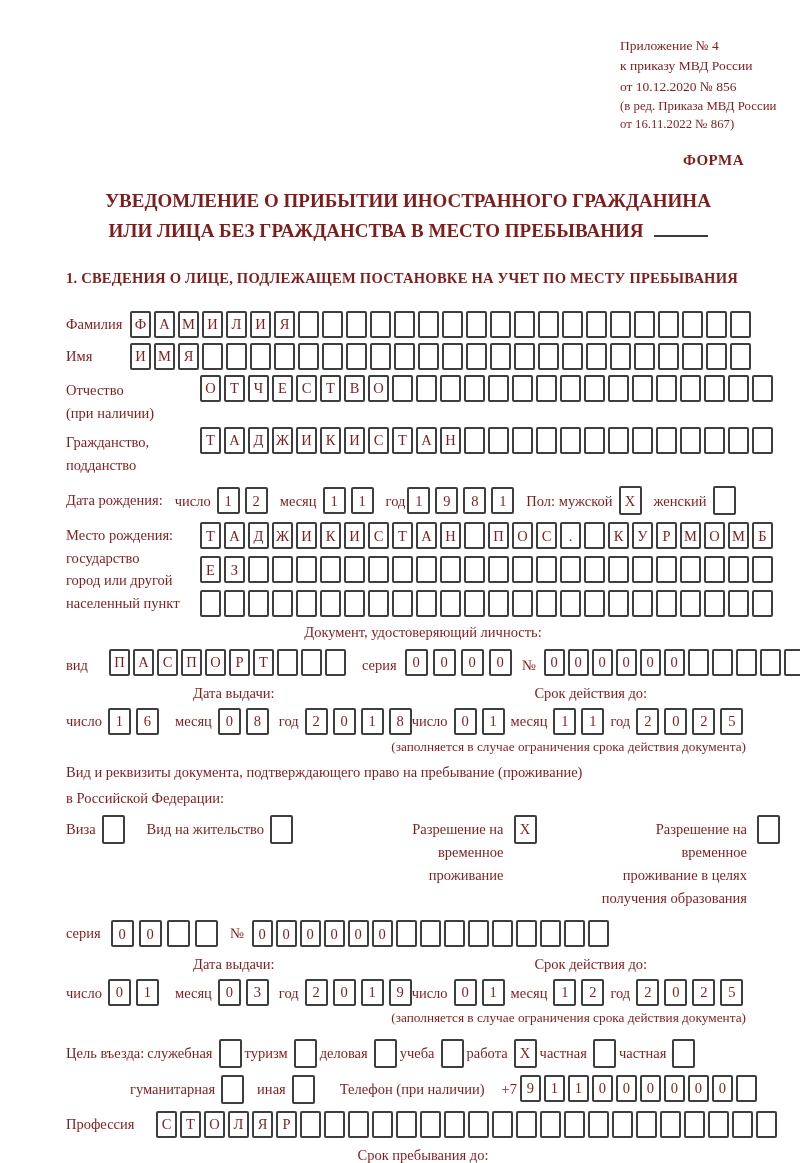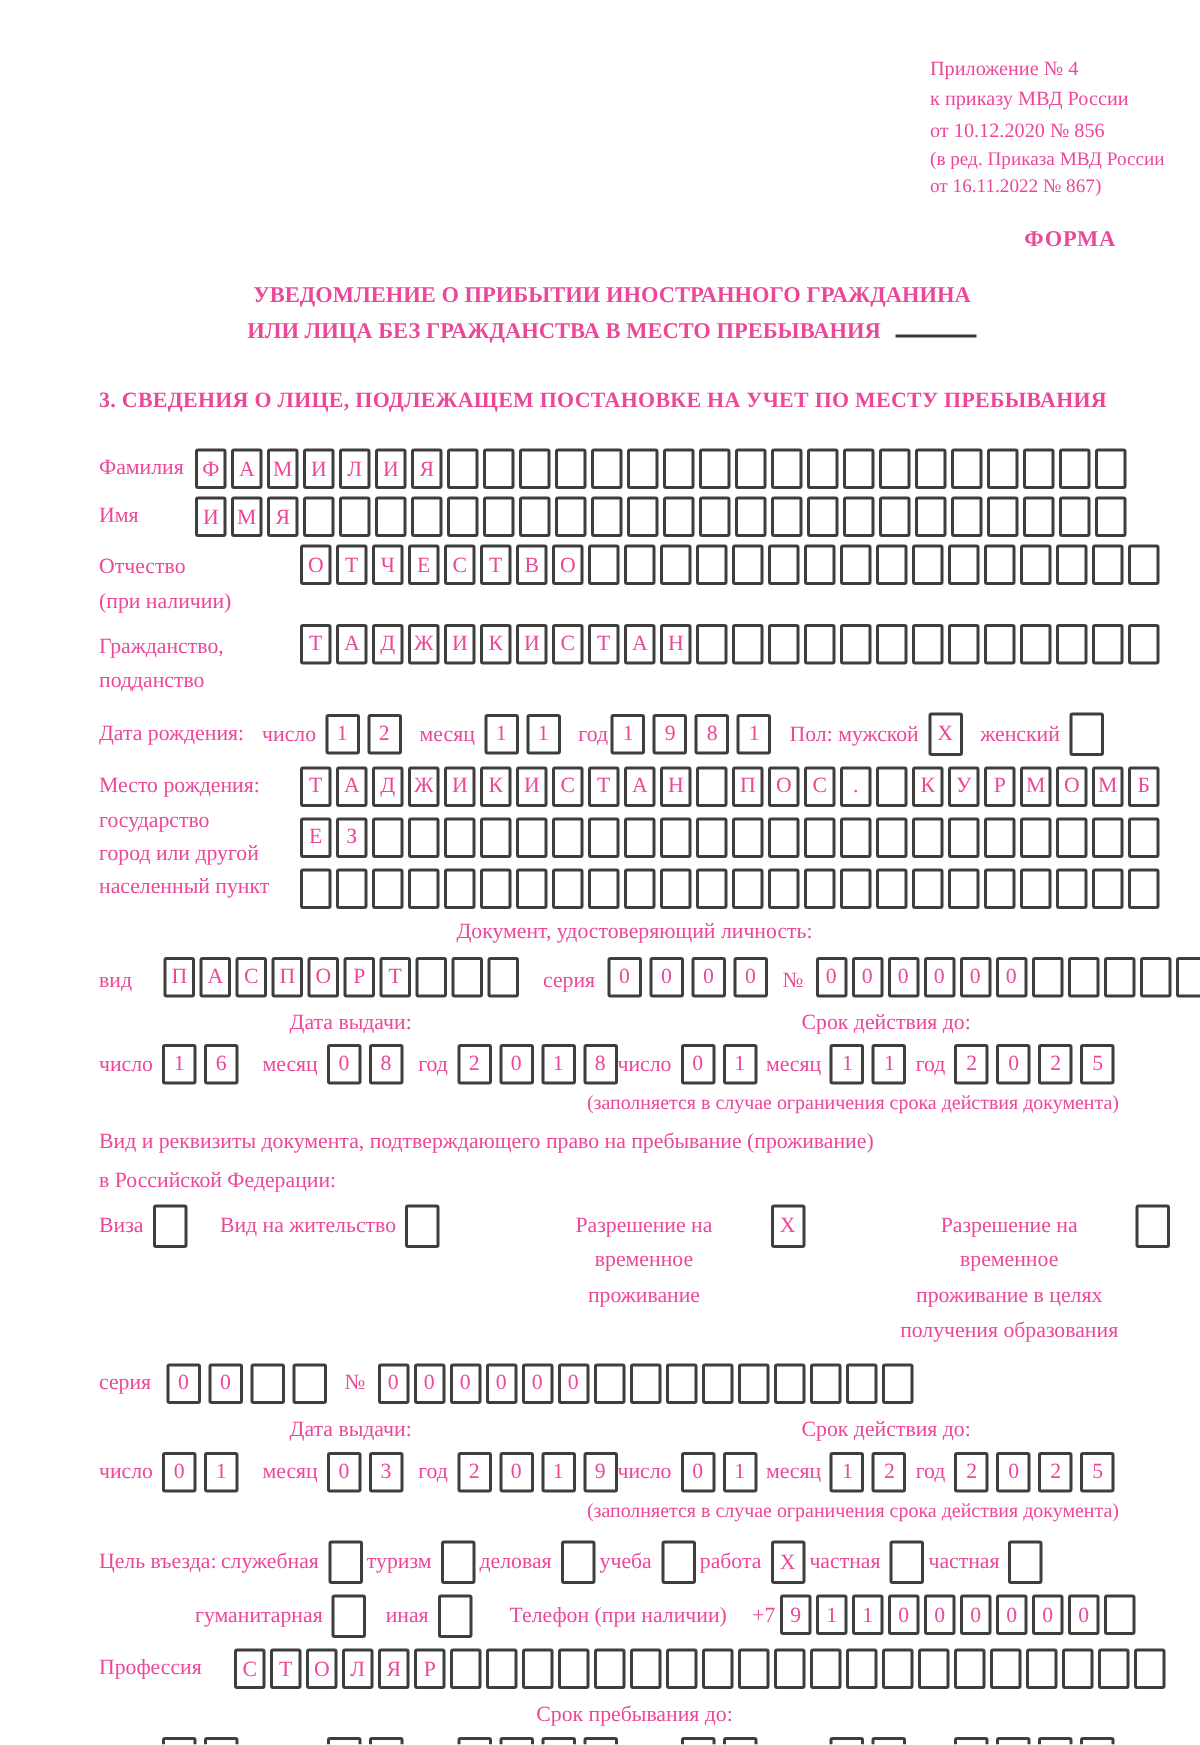--- a/index.html
+++ b/index.html
@@ -1,26 +1,26 @@
 <!DOCTYPE html>
 <html lang="ru"><head>
 <meta charset="utf-8">
 <style>
   html,body{margin:0;padding:0;background:#ffffff;}
   .page{
     width:800px;height:1163px;background:#fff;overflow:hidden;
     font-family:"Liberation Serif","DejaVu Serif",serif;
-    color:#ec4899;font-size:14.5px;line-height:1.35;
+    color:#7f1d1d;font-size:14.5px;line-height:1.35;
     padding:36px 20px 16px 66px;box-sizing:border-box;position:relative;
   }
   
   .hdr{margin-left:554px;font-size:13.5px;line-height:1.5;}
   .hdr .ed{font-size:12.8px;line-height:1.45;}
   .forma{font-weight:bold;font-size:15px;text-align:right;margin:16px 36px 0 0;letter-spacing:.5px;}
-  .title{font-weight:bold;font-size:15px;text-align:center;margin:16px 30px 0 0;line-height:1.55;}
+  .title{font-weight:bold;font-size:19px;text-align:center;margin:16px 30px 0 0;line-height:1.55;}
   .blank{display:inline-block;width:54px;border-bottom:2.5px solid #3b3b3b;height:14px;margin-left:10px;}
   .sec{font-weight:bold;font-size:14.6px;margin:24px 0 0 0;letter-spacing:.2px;}
   
   .row{display:flex;align-items:flex-start;margin-top:5px;}
   .lab{white-space:nowrap;}
   .w64{flex:0 0 64px;padding-top:4px;}
   .w134{flex:0 0 134px;padding-top:4px;line-height:1.6;}
   .w43{flex:0 0 43px;padding-top:4px;}
   .w90{flex:0 0 90px;padding-top:4px;}
   .cells{display:inline-flex;gap:3px;flex-wrap:nowrap;}
@@ -38,21 +38,21 @@
   .stack{display:flex;flex-direction:column;gap:7px;}
   .center-b{font-weight:normal;text-align:center;margin-top:10px;}
   .twohead{display:flex;margin-top:8px;}
   .twohead .l{flex:0 0 47%;text-align:center;}
   .twohead .r{flex:1;text-align:center;}
   .dates{display:flex;justify-content:space-between;margin-top:4px;}
   .dates .rgt{margin-right:38px;}
   .note{font-size:13.3px;text-align:right;margin:3px 34px 0 0;}
   .opt{display:inline-flex;align-items:flex-start;gap:6px;}
   .opt .lab{padding-top:5px;}
-  .optlines{text-align:center;line-height:1.6;padding-top:3px;margin-left:36px;}
+  .optlines{text-align:right;line-height:1.6;padding-top:3px;margin-left:36px;}
   .purp{display:flex;align-items:flex-start;gap:3px;margin-top:12px;}
   .purp .lab{padding-top:5px;}
 </style>
 </head>
 <body>
 
 <div class="page">
 
   <div class="hdr">
     <div>Приложение № 4</div>
@@ -62,21 +62,21 @@
     <div class="ed">от 16.11.2022 № 867)</div>
   </div>
 
   <div class="forma">ФОРМА</div>
 
   <div class="title">
     <div>УВЕДОМЛЕНИЕ О ПРИБЫТИИ ИНОСТРАННОГО ГРАЖДАНИНА</div>
     <div><span>ИЛИ ЛИЦА БЕЗ ГРАЖДАНСТВА В МЕСТО ПРЕБЫВАНИЯ</span><span class="blank"></span></div>
   </div>
 
-  <div class="sec">3. СВЕДЕНИЯ О ЛИЦЕ, ПОДЛЕЖАЩЕМ ПОСТАНОВКЕ НА УЧЕТ ПО МЕСТУ ПРЕБЫВАНИЯ</div>
+  <div class="sec">1. СВЕДЕНИЯ О ЛИЦЕ, ПОДЛЕЖАЩЕМ ПОСТАНОВКЕ НА УЧЕТ ПО МЕСТУ ПРЕБЫВАНИЯ</div>
 
   <div class="row" style="margin-top:22px;">
     <span class="lab w64">Фамилия</span>
     <span class="cells">
         <span class="cell">Ф</span>
         <span class="cell">А</span>
         <span class="cell">М</span>
         <span class="cell">И</span>
         <span class="cell">Л</span>
         <span class="cell">И</span>

